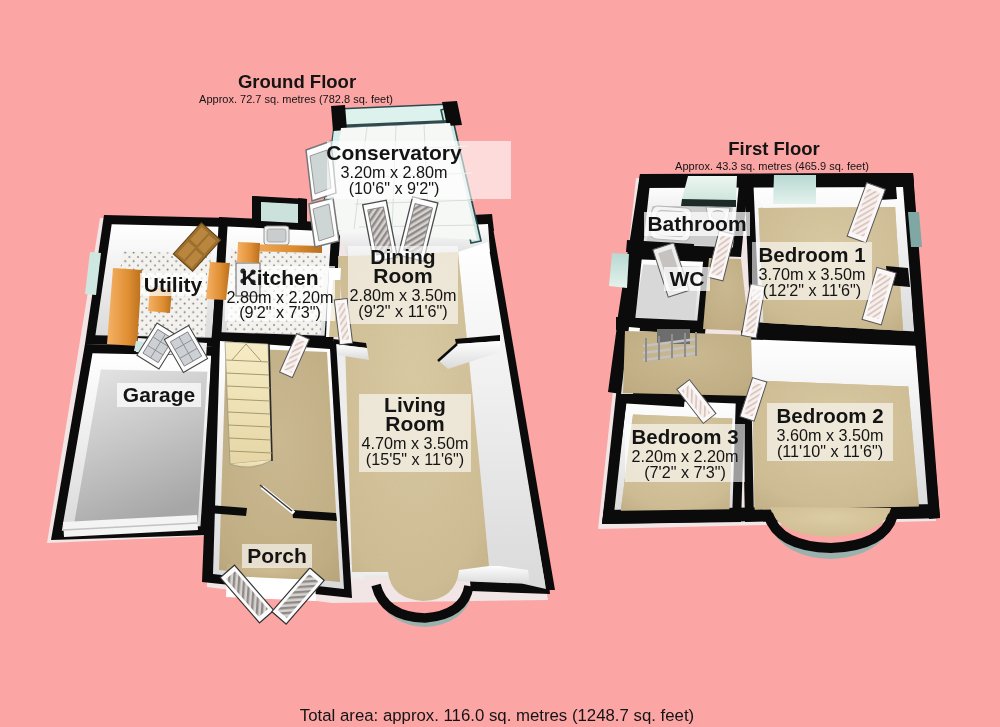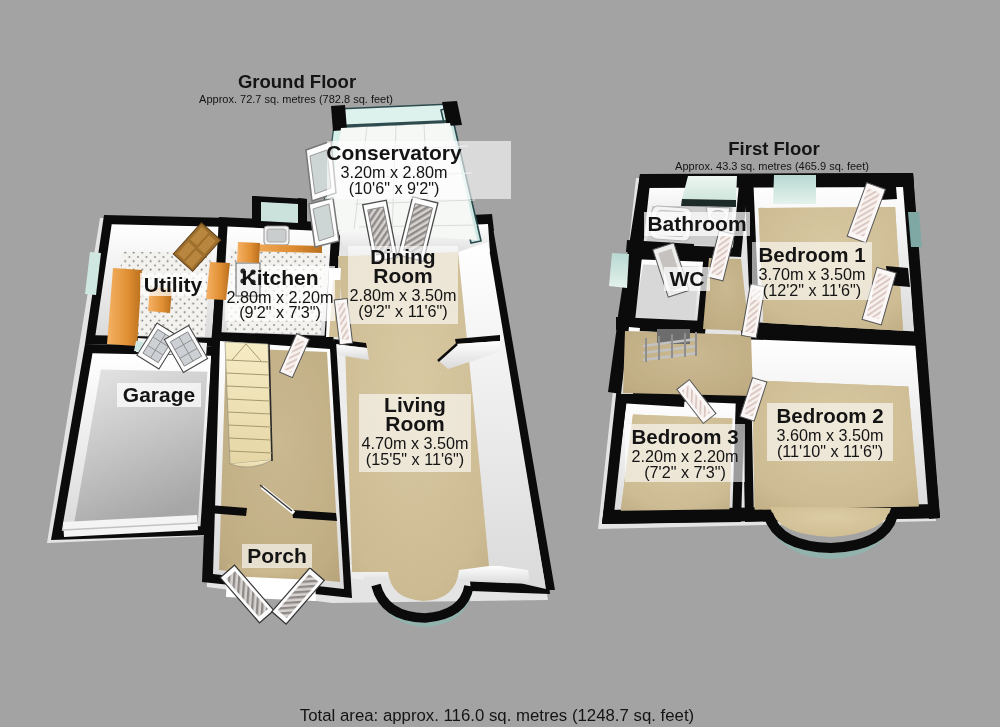--- a/index.html
+++ b/index.html
@@ -1,15 +1,15 @@
 <!DOCTYPE html>
 <html><head><meta charset="utf-8"><title>Floorplan</title>
 <style>
 html,body{margin:0;padding:0;background:#ffffff;}
-#page{position:relative;width:1000px;height:727px;background:#a3a3a3;overflow:hidden;
+#page{position:relative;width:1000px;height:727px;background:#fca5a5;overflow:hidden;
 font-family:"Liberation Sans", sans-serif;}
 svg{position:absolute;left:0;top:0;}
 text{font-family:"Liberation Sans", sans-serif;}
 </style></head><body>
 <div id="page">
 <svg width="1000" height="727" viewBox="0 0 1000 727">
 <defs>
 <linearGradient id="face" x1="0" y1="0" x2="0" y2="1">
 <stop offset="0" stop-color="#ffffff"></stop>
           <stop offset="1" stop-color="#dadada"></stop>

